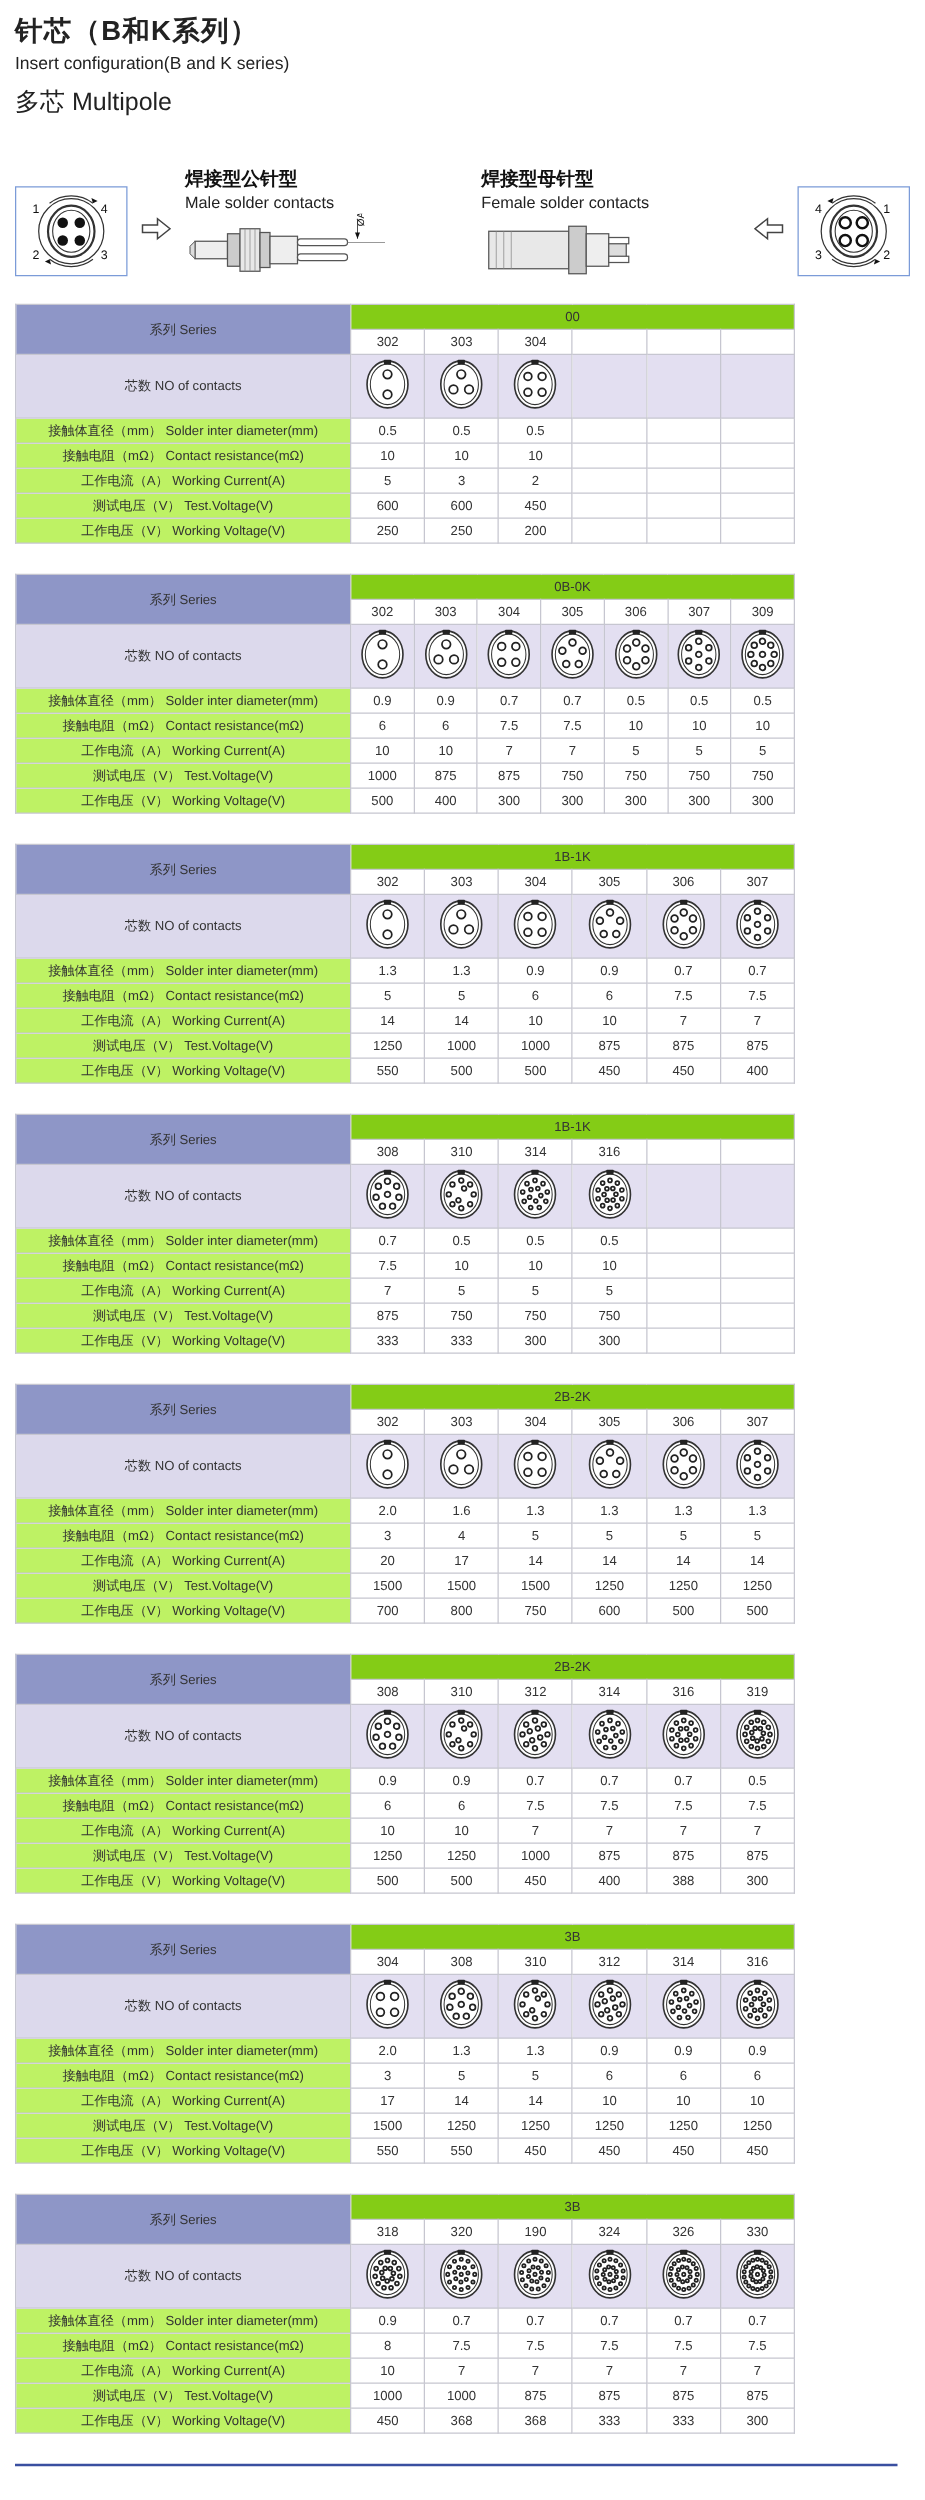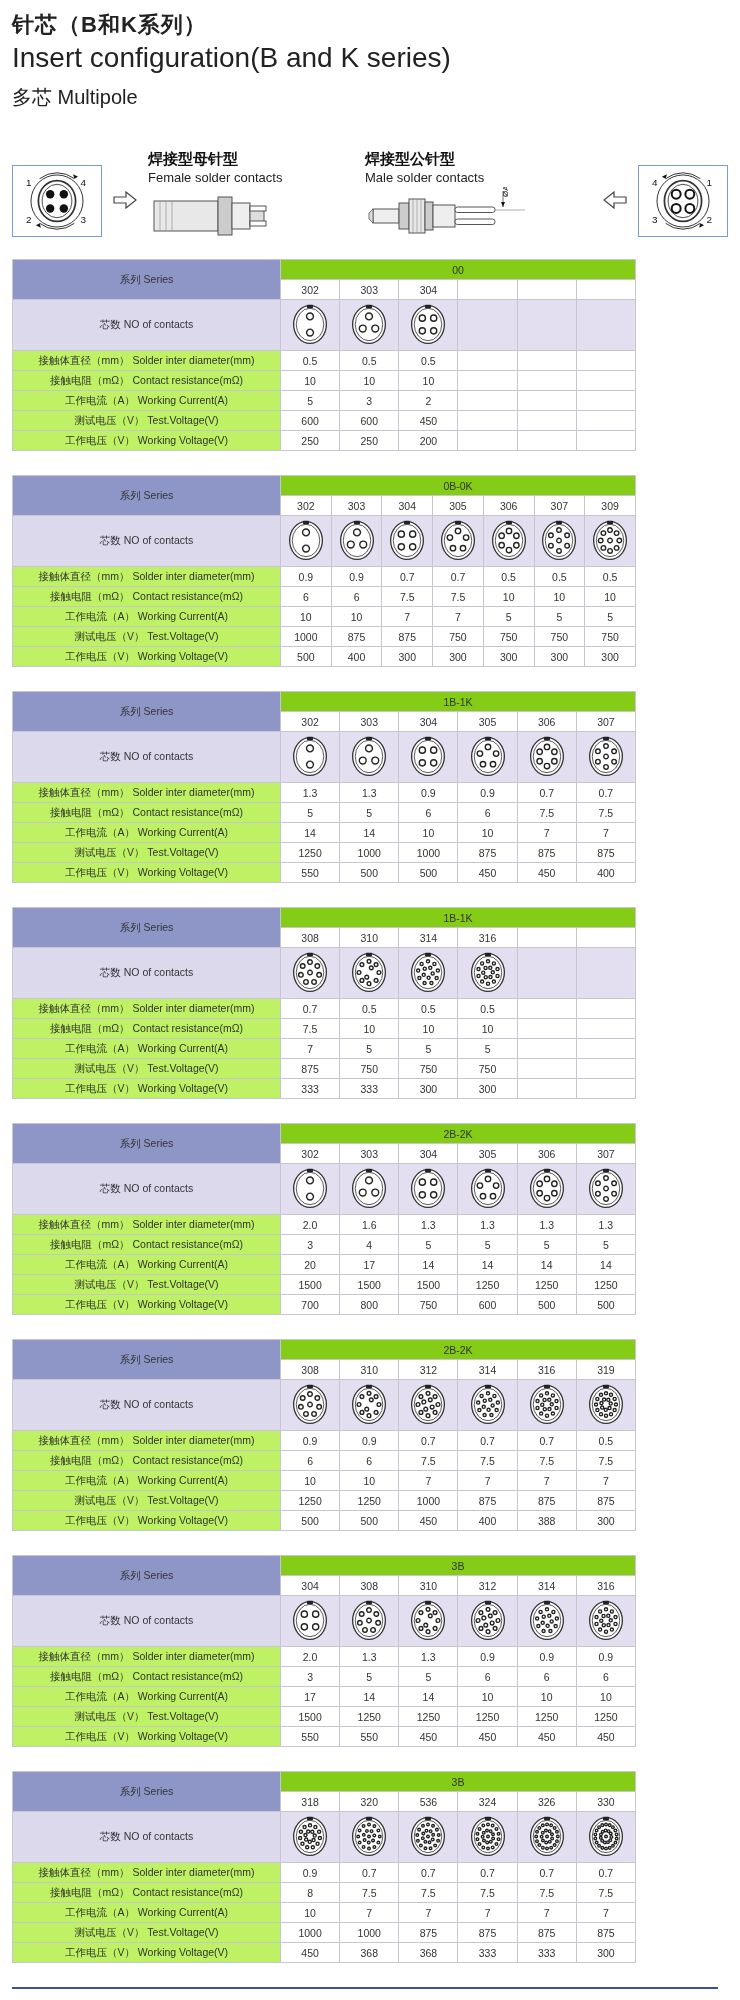--- a/index.html
+++ b/index.html
@@ -1,21 +1,21 @@
 <!DOCTYPE html>
 <html><head>
 <meta charset="utf-8">
 <style>
   html,body{margin:0;padding:0;background:#fff;}
   body{width:740px;height:2000px;font-family:"Liberation Sans",sans-serif;color:#222;overflow:hidden;}
   .page{padding:6px 12px 0 12px;}
 
   
   .title-zh{font-size:22px;font-weight:bold;margin:4px 0 0 0;letter-spacing:1px;}
-  .title-en{font-size:28px;font-weight:400;margin:2px 0 0 0;}
+  .title-en{font-size:14px;font-weight:400;margin:2px 0 0 0;}
   .subtitle{font-size:20px;font-weight:400;margin:10px 0 0 0;}
 
   
   .diagram{display:flex;align-items:flex-end;gap:10px;margin:14px 0 16px 0;height:118px;}
   .face-box{width:88px;height:70px;border:1px solid #7b9bd8;display:flex;align-items:center;justify-content:center;background:#fff;flex:0 0 auto;margin-bottom:6px;}
   .block-arrow{flex:0 0 auto;margin-bottom:28px;}
   .contact-group{display:flex;flex-direction:column;flex:1 1 auto;}
   .contact-label-zh{font-size:15px;font-weight:bold;color:#111;}
   .contact-label-en{font-size:13px;color:#222;margin-top:1px;}
   .side-view{margin-top:2px;}
@@ -61,36 +61,20 @@
         <text x="19" y="-12" font-size="8" fill="#111">4</text>
         <text x="-25" y="18" font-size="8" fill="#111">2</text>
         <text x="19" y="18" font-size="8" fill="#111">3</text>
       </svg>
     </div>
 
     <div class="block-arrow">
       <svg width="26" height="22" viewBox="0 0 26 22">
           <path d="M2 8 h12 v-5 l10 8 l-10 8 v-5 h-12 z" fill="#fff" stroke="#444" stroke-width="1.2"></path>
         </svg>
-    </div>
-
-    <div class="contact-group">
-      <div class="contact-label-zh">焊接型母针型</div>
-      <div class="contact-label-en">Female solder contacts</div>
-      <svg class="side-view" width="150" height="56" viewBox="0 0 150 56">
-        <rect x="6" y="14" width="64" height="30" fill="#e8e8e8" stroke="#555"></rect>
-        <line x1="12" y1="14" x2="12" y2="44" stroke="#888" stroke-width="0.6"></line>
-        <line x1="18" y1="14" x2="18" y2="44" stroke="#888" stroke-width="0.6"></line>
-        <line x1="24" y1="14" x2="24" y2="44" stroke="#888" stroke-width="0.6"></line>
-        <rect x="70" y="10" width="14" height="38" fill="#ccc" stroke="#555"></rect>
-        <rect x="84" y="16" width="18" height="26" fill="#eee" stroke="#555"></rect>
-        <path d="M102 20 l14 3 v12 l-14 3 z" fill="#ddd" stroke="#555"></path>
-        <rect x="102" y="19" width="16" height="5" fill="#fff" stroke="#555"></rect>
-        <rect x="102" y="34" width="16" height="5" fill="#fff" stroke="#555"></rect>
-      </svg>
     </div>
 
     <div class="contact-group">
       <div class="contact-label-zh">焊接型公针型</div>
       <div class="contact-label-en">Male solder contacts</div>
       <svg class="side-view" width="170" height="56" viewBox="0 0 170 56">
         <text x="143" y="10" font-size="8" fill="#111" transform="rotate(-90 143 10)">ØA</text>
         <line x1="138" y1="4" x2="138" y2="20" stroke="#333" stroke-width="0.7"></line>
         <path d="M138 20 l -2 -5 h4 z" fill="#111"></path>
         <rect x="8" y="22" width="26" height="14" fill="#eee" stroke="#555"></rect>
@@ -101,20 +85,36 @@
         <line x1="52" y1="12" x2="52" y2="46" stroke="#888" stroke-width="0.6"></line>
         <line x1="56" y1="12" x2="56" y2="46" stroke="#888" stroke-width="0.6"></line>
         <rect x="60" y="15" width="8" height="28" fill="#ccc" stroke="#555"></rect>
         <rect x="68" y="18" width="22" height="22" fill="#eee" stroke="#555"></rect>
         <rect x="90" y="20" width="40" height="5.5" rx="2.5" fill="#fff" stroke="#555"></rect>
         <rect x="90" y="32" width="40" height="5.5" rx="2.5" fill="#fff" stroke="#555"></rect>
         <line x1="130" y1="23" x2="160" y2="23" stroke="#777" stroke-width="0.6"></line>
       </svg>
     </div>
 
+    <div class="contact-group">
+      <div class="contact-label-zh">焊接型母针型</div>
+      <div class="contact-label-en">Female solder contacts</div>
+      <svg class="side-view" width="150" height="56" viewBox="0 0 150 56">
+        <rect x="6" y="14" width="64" height="30" fill="#e8e8e8" stroke="#555"></rect>
+        <line x1="12" y1="14" x2="12" y2="44" stroke="#888" stroke-width="0.6"></line>
+        <line x1="18" y1="14" x2="18" y2="44" stroke="#888" stroke-width="0.6"></line>
+        <line x1="24" y1="14" x2="24" y2="44" stroke="#888" stroke-width="0.6"></line>
+        <rect x="70" y="10" width="14" height="38" fill="#ccc" stroke="#555"></rect>
+        <rect x="84" y="16" width="18" height="26" fill="#eee" stroke="#555"></rect>
+        <path d="M102 20 l14 3 v12 l-14 3 z" fill="#ddd" stroke="#555"></path>
+        <rect x="102" y="19" width="16" height="5" fill="#fff" stroke="#555"></rect>
+        <rect x="102" y="34" width="16" height="5" fill="#fff" stroke="#555"></rect>
+      </svg>
+    </div>
+
     <div class="block-arrow">
       <svg width="26" height="22" viewBox="0 0 26 22">
           <path d="M24 8 h-12 v-5 l-10 8 l10 8 v-5 h12 z" fill="#fff" stroke="#444" stroke-width="1.2"></path>
         </svg>
     </div>
 
     <div class="face-box">
       <svg width="80" height="62" viewBox="-32 -25 64 50">
         <circle cx="0" cy="0" r="21" fill="none" stroke="#333" stroke-width="0.8"></circle>
         <ellipse cx="0" cy="0" rx="15" ry="16.5" fill="none" stroke="#333" stroke-width="1.4"></ellipse>
@@ -1150,21 +1150,21 @@
           <col>
         </colgroup>
         <tbody>
           <tr>
             <td class="series-label" rowspan="2">系列 Series</td>
             <td class="series-band" colspan="6">3B</td>
           </tr>
           <tr>
             <td class="model-cell">318</td>
             <td class="model-cell">320</td>
-            <td class="model-cell">536</td>
+            <td class="model-cell">190</td>
             <td class="model-cell">324</td>
             <td class="model-cell">326</td>
             <td class="model-cell">330</td>
           </tr>
           <tr class="contacts-row">
             <td class="label-cell">芯数 NO of contacts</td>
             <td class="pin-cell"><svg viewBox="-11 -12.5 22 25" width="36" height="41">
                 <ellipse cx="0" cy="0" rx="10" ry="11.5" fill="#fff" stroke="#333" stroke-width="0.8"></ellipse>
                 <ellipse cx="0" cy="0" rx="8.4" ry="9.9" fill="none" stroke="#333" stroke-width="0.5"></ellipse>
                 <rect x="-1.8" y="-12.1" width="3.6" height="2.2" rx="0.4" fill="#222"></rect>

